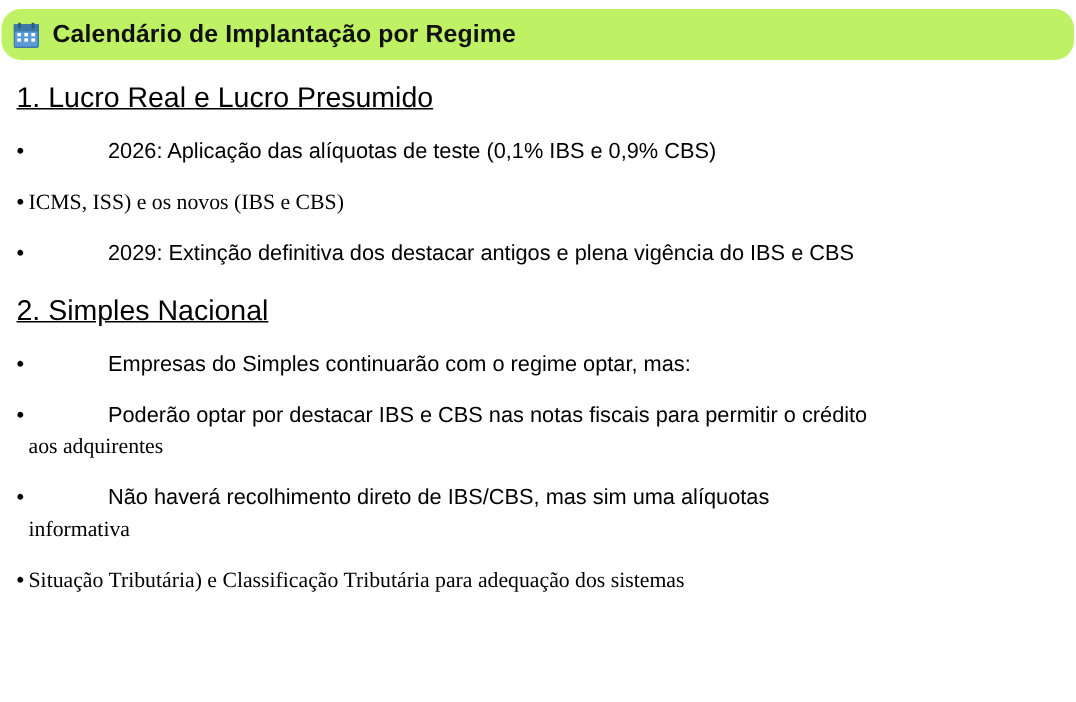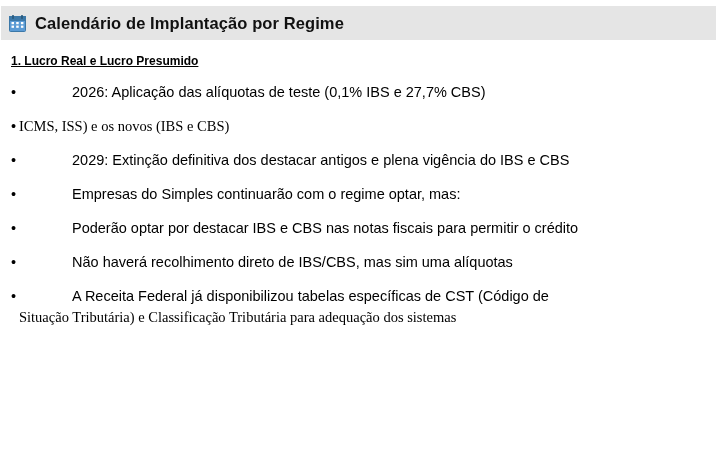--- a/index.html
+++ b/index.html
@@ -17,47 +17,48 @@
   .page {
     position: relative;
     width: 717px;
     height: 468px;
     box-sizing: border-box;
     padding: 0;
   }
   .header-bar {
     display: flex;
     align-items: center;
-    background: #e5e5e5;
+    background: #bef264;
     height: 34px;
     padding: 0 8px;
     box-sizing: border-box;
     margin: 6px 1px 0 1px;
+    border-radius: 13px;
   }
   .header-icon {
     width: 17px;
     height: 17px;
     flex: 0 0 auto;
     margin-right: 9px;
     position: relative;
   }
   .header-icon svg { display: block; }
   .header-title {
     font-size: 16.5px;
     font-weight: bold;
     color: #111111;
     letter-spacing: 0.1px;
     white-space: nowrap;
   }
   .content {
     padding: 0 10px 0 11px;
   }
   .section-heading {
-    font-size: 12px;
-    font-weight: bold;
+    font-size: 19px;
+    font-weight: normal;
     text-decoration: underline;
     margin: 14px 0 0 0;
     line-height: 1.25;
   }
   .section-heading.second {
     margin-top: 16px;
   }
   .bullet-row {
     display: flex;
     align-items: flex-start;
@@ -107,62 +108,64 @@
     <span class="header-title">Calendário de Implantação por Regime</span>
   </div>
 
   <div class="content">
 
     <div class="section-heading">1. Lucro Real e Lucro Presumido</div>
 
     <div class="bullet-row">
       <span class="bullet-mark">•</span>
       <span class="bullet-text">
-        <span class="bullet-text-first">2026: Aplicação das alíquotas de teste (0,1% IBS e 27,7% CBS)</span>
+        <span class="bullet-text-first">2026: Aplicação das alíquotas de teste (0,1% IBS e 0,9% CBS)</span>
       </span>
     </div>
 
     <div class="bullet-row">
       <span class="bullet-mark">•</span>
       <span class="bullet-text">
         <span class="wrap">ICMS, ISS) e os novos (IBS e CBS)</span>
       </span>
     </div>
 
     <div class="bullet-row">
       <span class="bullet-mark">•</span>
       <span class="bullet-text">
         <span class="bullet-text-first">2029: Extinção definitiva dos destacar antigos e plena vigência do IBS e CBS</span>
       </span>
     </div>
 
+    <div class="section-heading second">2. Simples Nacional</div>
 
     <div class="bullet-row">
       <span class="bullet-mark">•</span>
       <span class="bullet-text">
         <span class="bullet-text-first">Empresas do Simples continuarão com o regime optar, mas:</span>
       </span>
     </div>
 
     <div class="bullet-row">
       <span class="bullet-mark">•</span>
       <span class="bullet-text">
         <span class="bullet-text-first">Poderão optar por destacar IBS e CBS nas notas fiscais para permitir o crédito</span>
+        <span class="wrap">aos adquirentes</span>
       </span>
     </div>
 
     <div class="bullet-row">
       <span class="bullet-mark">•</span>
       <span class="bullet-text">
         <span class="bullet-text-first">Não haverá recolhimento direto de IBS/CBS, mas sim uma alíquotas</span>
+        <span class="wrap">informativa</span>
       </span>
     </div>
 
     <div class="bullet-row">
       <span class="bullet-mark">•</span>
       <span class="bullet-text">
-        <span class="bullet-text-first">A Receita Federal já disponibilizou tabelas específicas de CST (Código de</span>
         <span class="wrap">Situação Tributária) e Classificação Tributária para adequação dos sistemas</span>
       </span>
     </div>
 
   </div>
 </div>
 
 </body></html>

